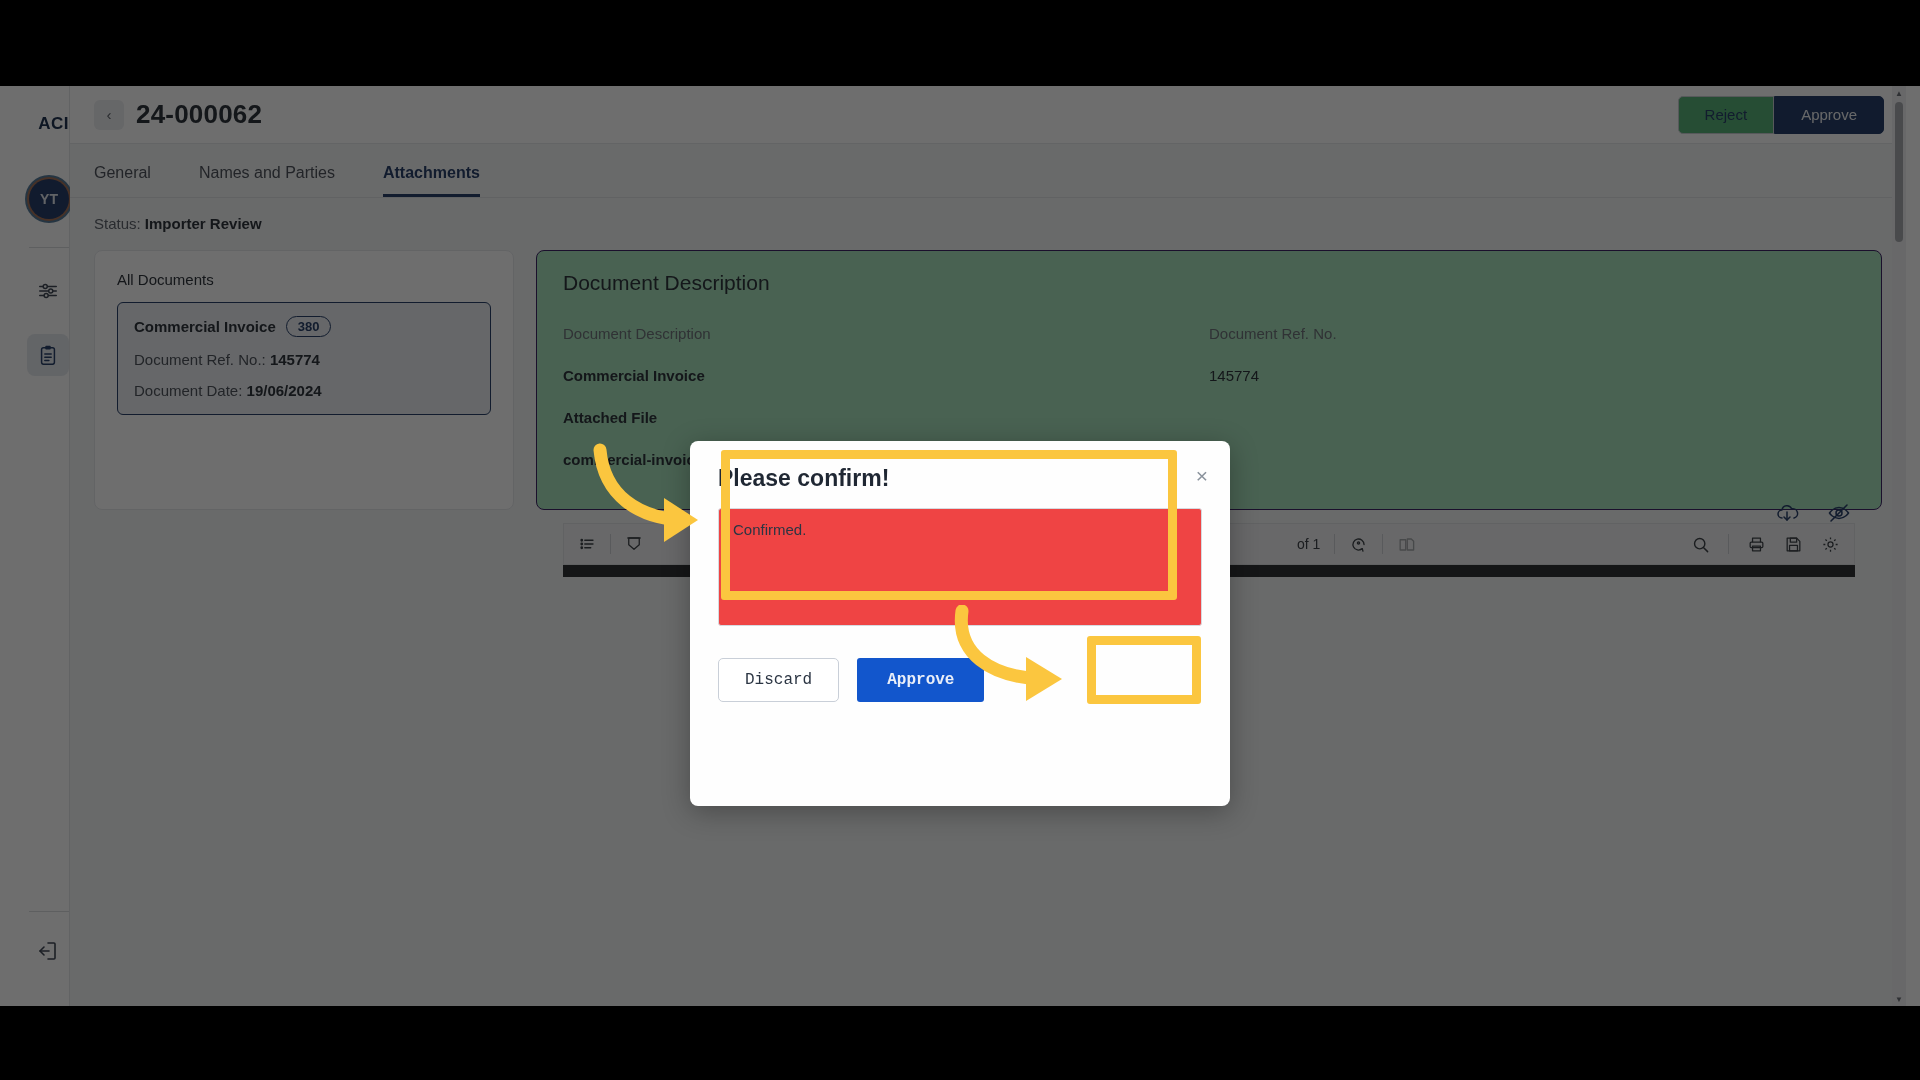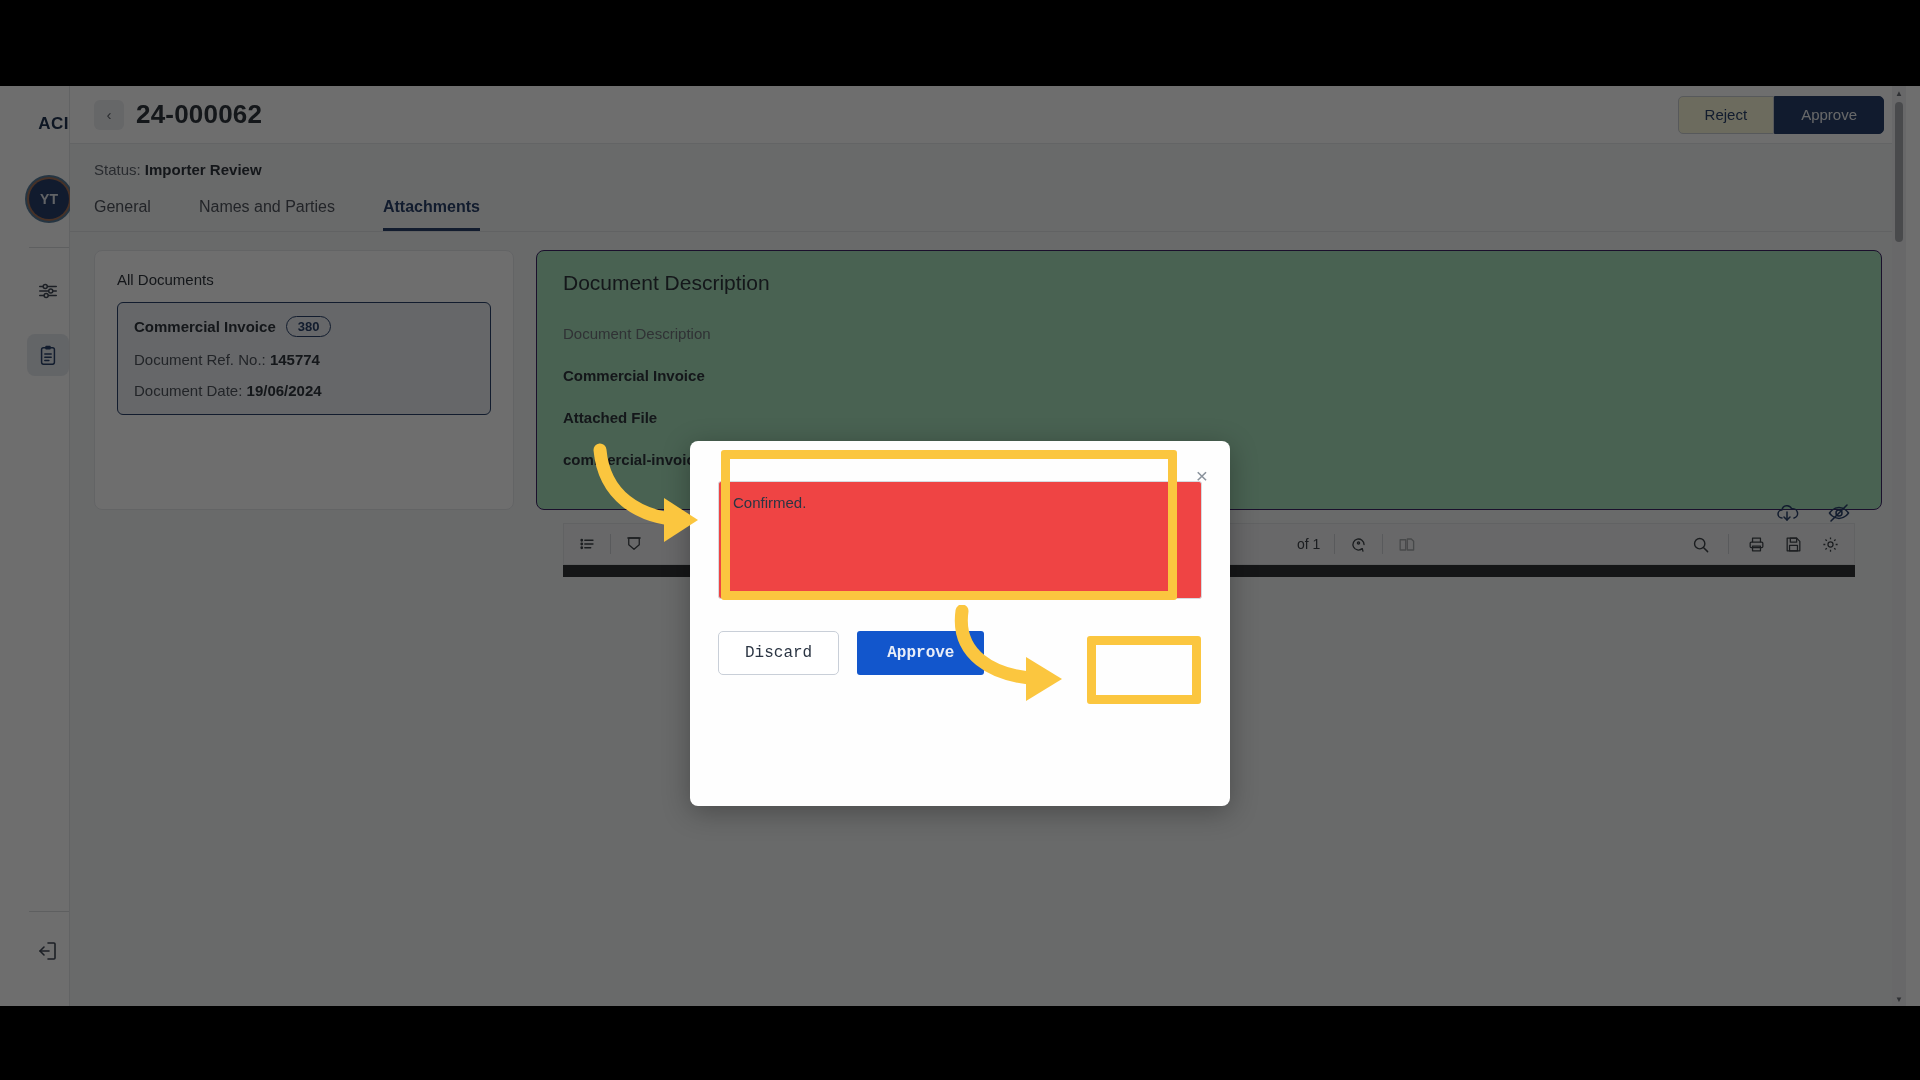--- a/index.html
+++ b/index.html
@@ -76,21 +76,21 @@
   .back-btn {
     width: 30px; height: 30px; border-radius: 6px;
     background: #eceff3; color: #5a6574;
     display: flex; align-items: center; justify-content: center;
     font-size: 15px; margin-right: 12px;
   }
   #page-title { font-size: 26px; font-weight: bold; color: #2b3543; letter-spacing: .2px; }
   .topbar-right { margin-left: auto; display: flex; }
   .btn-reject {
     height: 38px; padding: 10px 26px;
-    background: #fef9c3; color: #17438d;
+    background: #22c55e; color: #17438d;
     border: 1px solid #c9cfd8;
     border-radius: 5px 0 0 5px;
     font-size: 15px; display: flex; align-items: center;
   }
   .btn-approve-top {
     height: 38px; padding: 0 26px;
     background: #14418f; color: #eef1f6;
     border: 1px solid #14418f;
     border-radius: 0 5px 5px 0;
     font-size: 15px; display: flex; align-items: center;
@@ -267,28 +267,28 @@
 
       <div id="topbar">
         <div class="back-btn">‹</div>
         <div id="page-title">24-000062</div>
         <div class="topbar-right">
           <div class="btn-reject">Reject</div>
           <div class="btn-approve-top">Approve</div>
         </div>
       </div>
 
-      <div id="statusline">
-        <span>Status: </span><b>Importer Review</b>
-      </div>
-
       <div id="tabs">
         <div class="tab">General</div>
         <div class="tab">Names and Parties</div>
         <div class="tab active">Attachments</div>
+      </div>
+
+      <div id="statusline">
+        <span>Status: </span><b>Importer Review</b>
       </div>
 
       <div id="content">
 
         <div id="docpanel">
           <h2>All Documents</h2>
 
           <div class="doc-card">
             <div class="doc-card-title">
               <span>Commercial Invoice</span>
@@ -305,20 +305,24 @@
 
         <div id="viewerpanel">
           <h2>Document Description</h2>
 
           <div class="fieldgrid">
             <div class="fieldcol">
               <div class="flabel">Document Description</div>
               <div class="fvalue">Commercial Invoice</div>
               <div class="fvalue">Attached File</div>
               <div class="fvalue">commercial-invoice.pdf</div>
+            </div>
+            <div class="fieldcol">
+              <div class="flabel">Document Ref. No.</div>
+              <div class="fvalue plain">145774</div>
             </div>
           </div>
 
           <div class="viewer-icons">
             <span>
               <svg width="24" height="24" viewBox="0 0 24 24" fill="none" stroke="currentColor" stroke-width="1.5" stroke-linecap="round" stroke-linejoin="round">
                 <path d="M7 17a4 4 0 0 1 0-8 5 5 0 0 1 9.6-1.2A3.8 3.8 0 0 1 19 17"></path>
                 <line x1="12" y1="11" x2="12" y2="19"></line>
                   <polyline points="9,16 12,19 15,16"></polyline>
               </svg>
@@ -407,20 +411,21 @@
         <div class="up">▲</div>
         <div class="thumb"></div>
         <div class="down">▼</div>
       </div>
     </div>
   </div>
 
   <div id="overlay">
     <div id="modal">
       <div class="closeX">×</div>
+      <h3>Please confirm!</h3>
       <div id="ta-wrap">
         <textarea placeholder="" style="">Confirmed.</textarea>
       </div>
       <div id="modal-actions">
         <div class="btn-discard">Discard</div>
         <div class="btn-approve-modal">Approve</div>
       </div>
     </div>
   </div>
 

